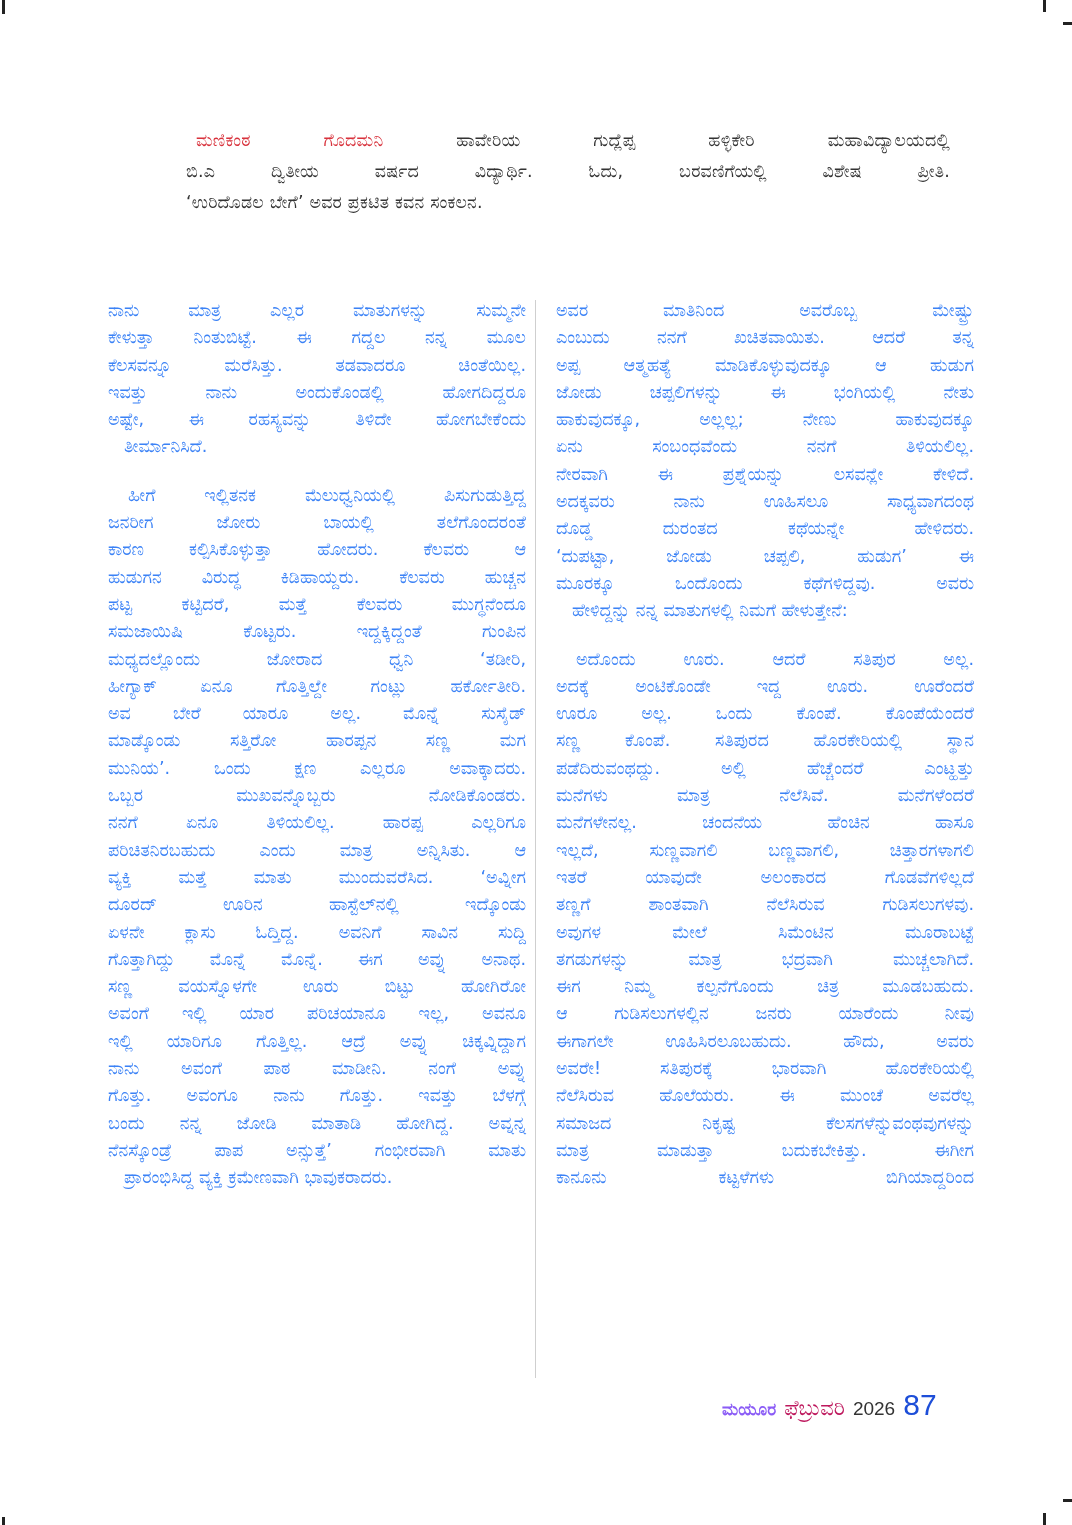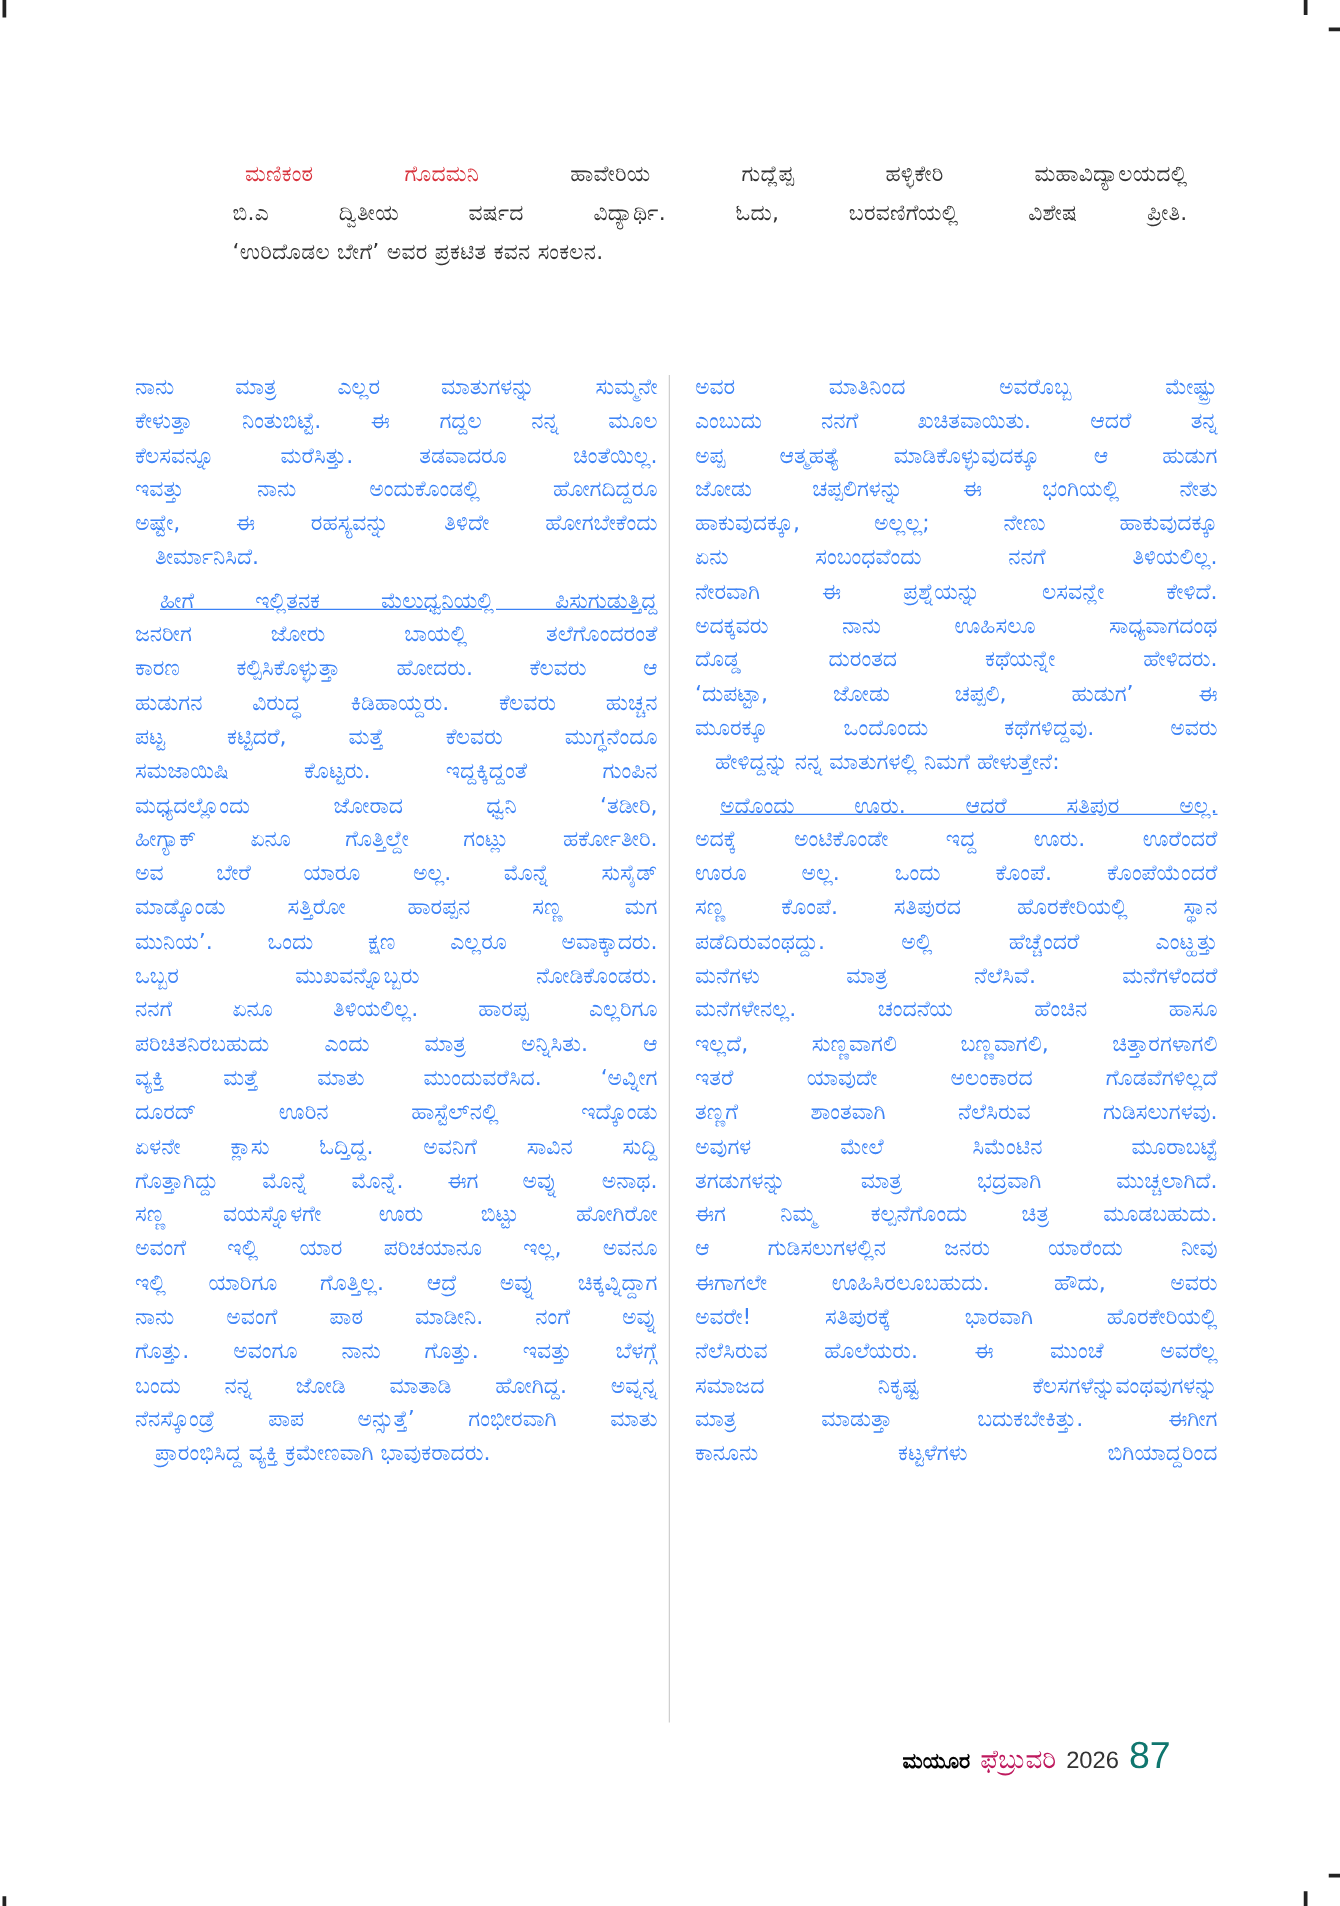--- a/index.html
+++ b/index.html
@@ -69,22 +69,21 @@
       overflow: visible;
     }
     .column .line.end {
       text-align-last: left;
       margin-left: 16px;
     }
     .column .line.indent {
       padding-left: 20px;
     }
     .column .line.para-gap {
-      margin-top: 7px;
-      text-decoration: underline;
+      margin-top: 21px;
     }
 
     .col-divider {
       position: absolute;
       left: 535px;
       top: 300px;
       width: 1px;
       height: 1078px;
       background: #cfcfcf;
     }
@@ -92,37 +91,37 @@
     .footer {
       position: absolute;
       left: 722px;
       top: 1388px;
       height: 44px;
       display: flex;
       align-items: baseline;
       gap: 8px;
     }
     .footer .brand {
-      color: #000000;
+      color: #8b5cf6;
       font-weight: bold;
       font-size: 17px;
     }
     .footer .month {
       font-size: 21px;
       color: #be185d;
     }
     .footer .year {
       font-family: Liberation Sans, sans-serif;
       font-size: 19px;
       color: #333;
     }
     .footer .page-num {
       font-family: "Liberation Sans", sans-serif;
       font-size: 30px;
-      color: #0f766e;
+      color: #1d4ed8;
     }
   </style>
 </head>
 <body>
 
 <div class="crop-mark cm-tl"></div>
 <div class="crop-mark cm-tr-v"></div>
 <div class="crop-mark cm-tr-h"></div>
 <div class="crop-mark cm-br-h"></div>
 <div class="crop-mark cm-br-v"></div>

